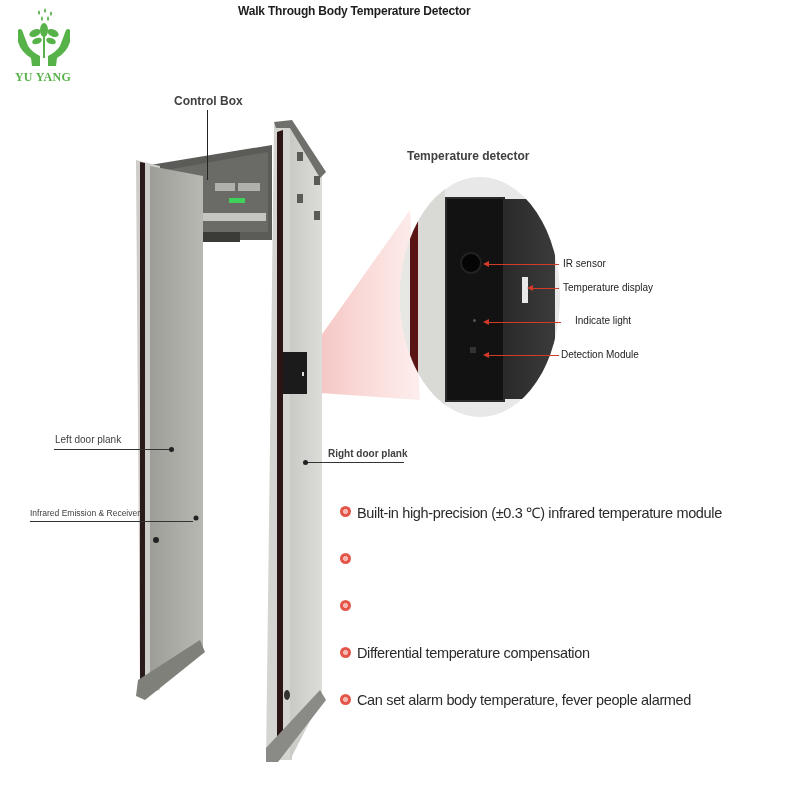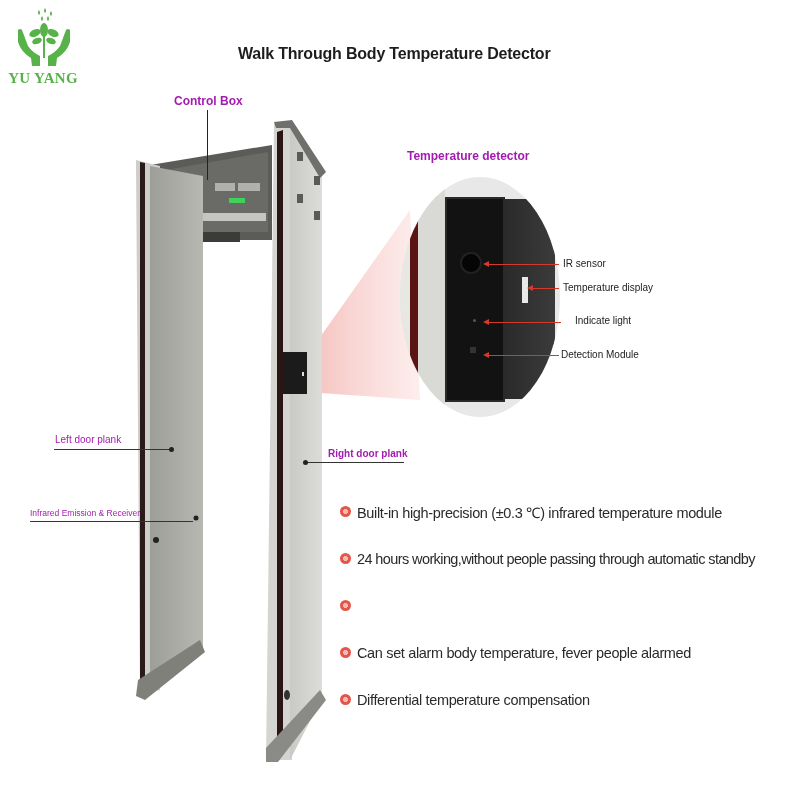--- a/index.html
+++ b/index.html
@@ -2,26 +2,26 @@
 <html><head>
   <meta charset="utf-8">
   <style>
     * { box-sizing: border-box; margin: 0; padding: 0; }
     html, body { width: 800px; height: 800px; background: #ffffff; overflow: hidden; }
     body { position: relative; font-family: "Liberation Sans", sans-serif; color: #222; }
 
     .logo { position: absolute; left: 8px; top: 6px; width: 70px; height: 82px; }
     .logo svg { display: block; }
     .logo-text { position: absolute; left: 0; top: 64px; width: 70px; text-align: center;
-      font-family: "Liberation Serif", serif; font-weight: bold; font-size: 15px; color: #57b349; letter-spacing: 0.3px; }
+      font-family: "Liberation Serif", serif; font-weight: bold; font-size: 12px; color: #57b349; letter-spacing: 0.3px; }
 
-    .title { position: absolute; left: 238px; top: 4px; font-size: 16px; font-weight: bold; color: #1d1d1d;
-      font-family: "Liberation Sans", sans-serif; letter-spacing: -0.2px; margin-top: 41px; }
+    .title { position: absolute; left: 238px; top: 4px; font-size: 12px; font-weight: bold; color: #1d1d1d;
+      font-family: "Liberation Sans", sans-serif; letter-spacing: -0.2px; }
 
-    .callout { position: absolute; font-size: 10px; color: #a21caf; white-space: nowrap; font-family: "Liberation Sans Narrow", "Liberation Sans", sans-serif; }
+    .callout { position: absolute; font-size: 10px; color: #404040; white-space: nowrap; font-family: "Liberation Sans Narrow", "Liberation Sans", sans-serif; }
     .callout.bold { font-weight: bold; font-size: 12px; }
     .underline { position: absolute; height: 1px; background: #333; }
     .leader { position: absolute; background: #222; }
     .dot { position: absolute; width: 5px; height: 5px; border-radius: 50%; background: #222; }
 
     .zoom-circle { position: absolute; left: 400px; top: 177px; width: 160px; height: 240px;
       border-radius: 50% / 50%; overflow: hidden; background: #e8e8e8; }
 
     .ir-label { position: absolute; font-size: 10px; color: #222; white-space: nowrap; }
     .red-leader { position: absolute; height: 1px; background: #d23a2a; }
@@ -154,26 +154,25 @@
 <div class="red-leader" style="left:489px; top:355px; width:70px;"></div>
 <div class="ir-label" style="left:561px; top:349px;">Detection Module</div>
 
 <div class="features">
   <div class="feature">
     <span class="feature-bullet"></span>
     <span class="feature-text">Built-in high-precision (±0.3 ℃) infrared temperature module</span>
   </div>
   <div class="feature">
     <span class="feature-bullet"></span>
-    <span class="feature-text" style="letter-spacing:-0.6px;">24 hours working,without people passing through automatic standby</span>
   </div>
   <div class="feature">
     <span class="feature-bullet"></span>
   </div>
   <div class="feature">
     <span class="feature-bullet"></span>
-    <span class="feature-text">Can set alarm body temperature, fever people alarmed</span>
+    <span class="feature-text">Differential temperature compensation</span>
   </div>
   <div class="feature">
     <span class="feature-bullet"></span>
-    <span class="feature-text">Differential temperature compensation</span>
+    <span class="feature-text">Can set alarm body temperature, fever people alarmed</span>
   </div>
 </div>
 
 </body></html>

